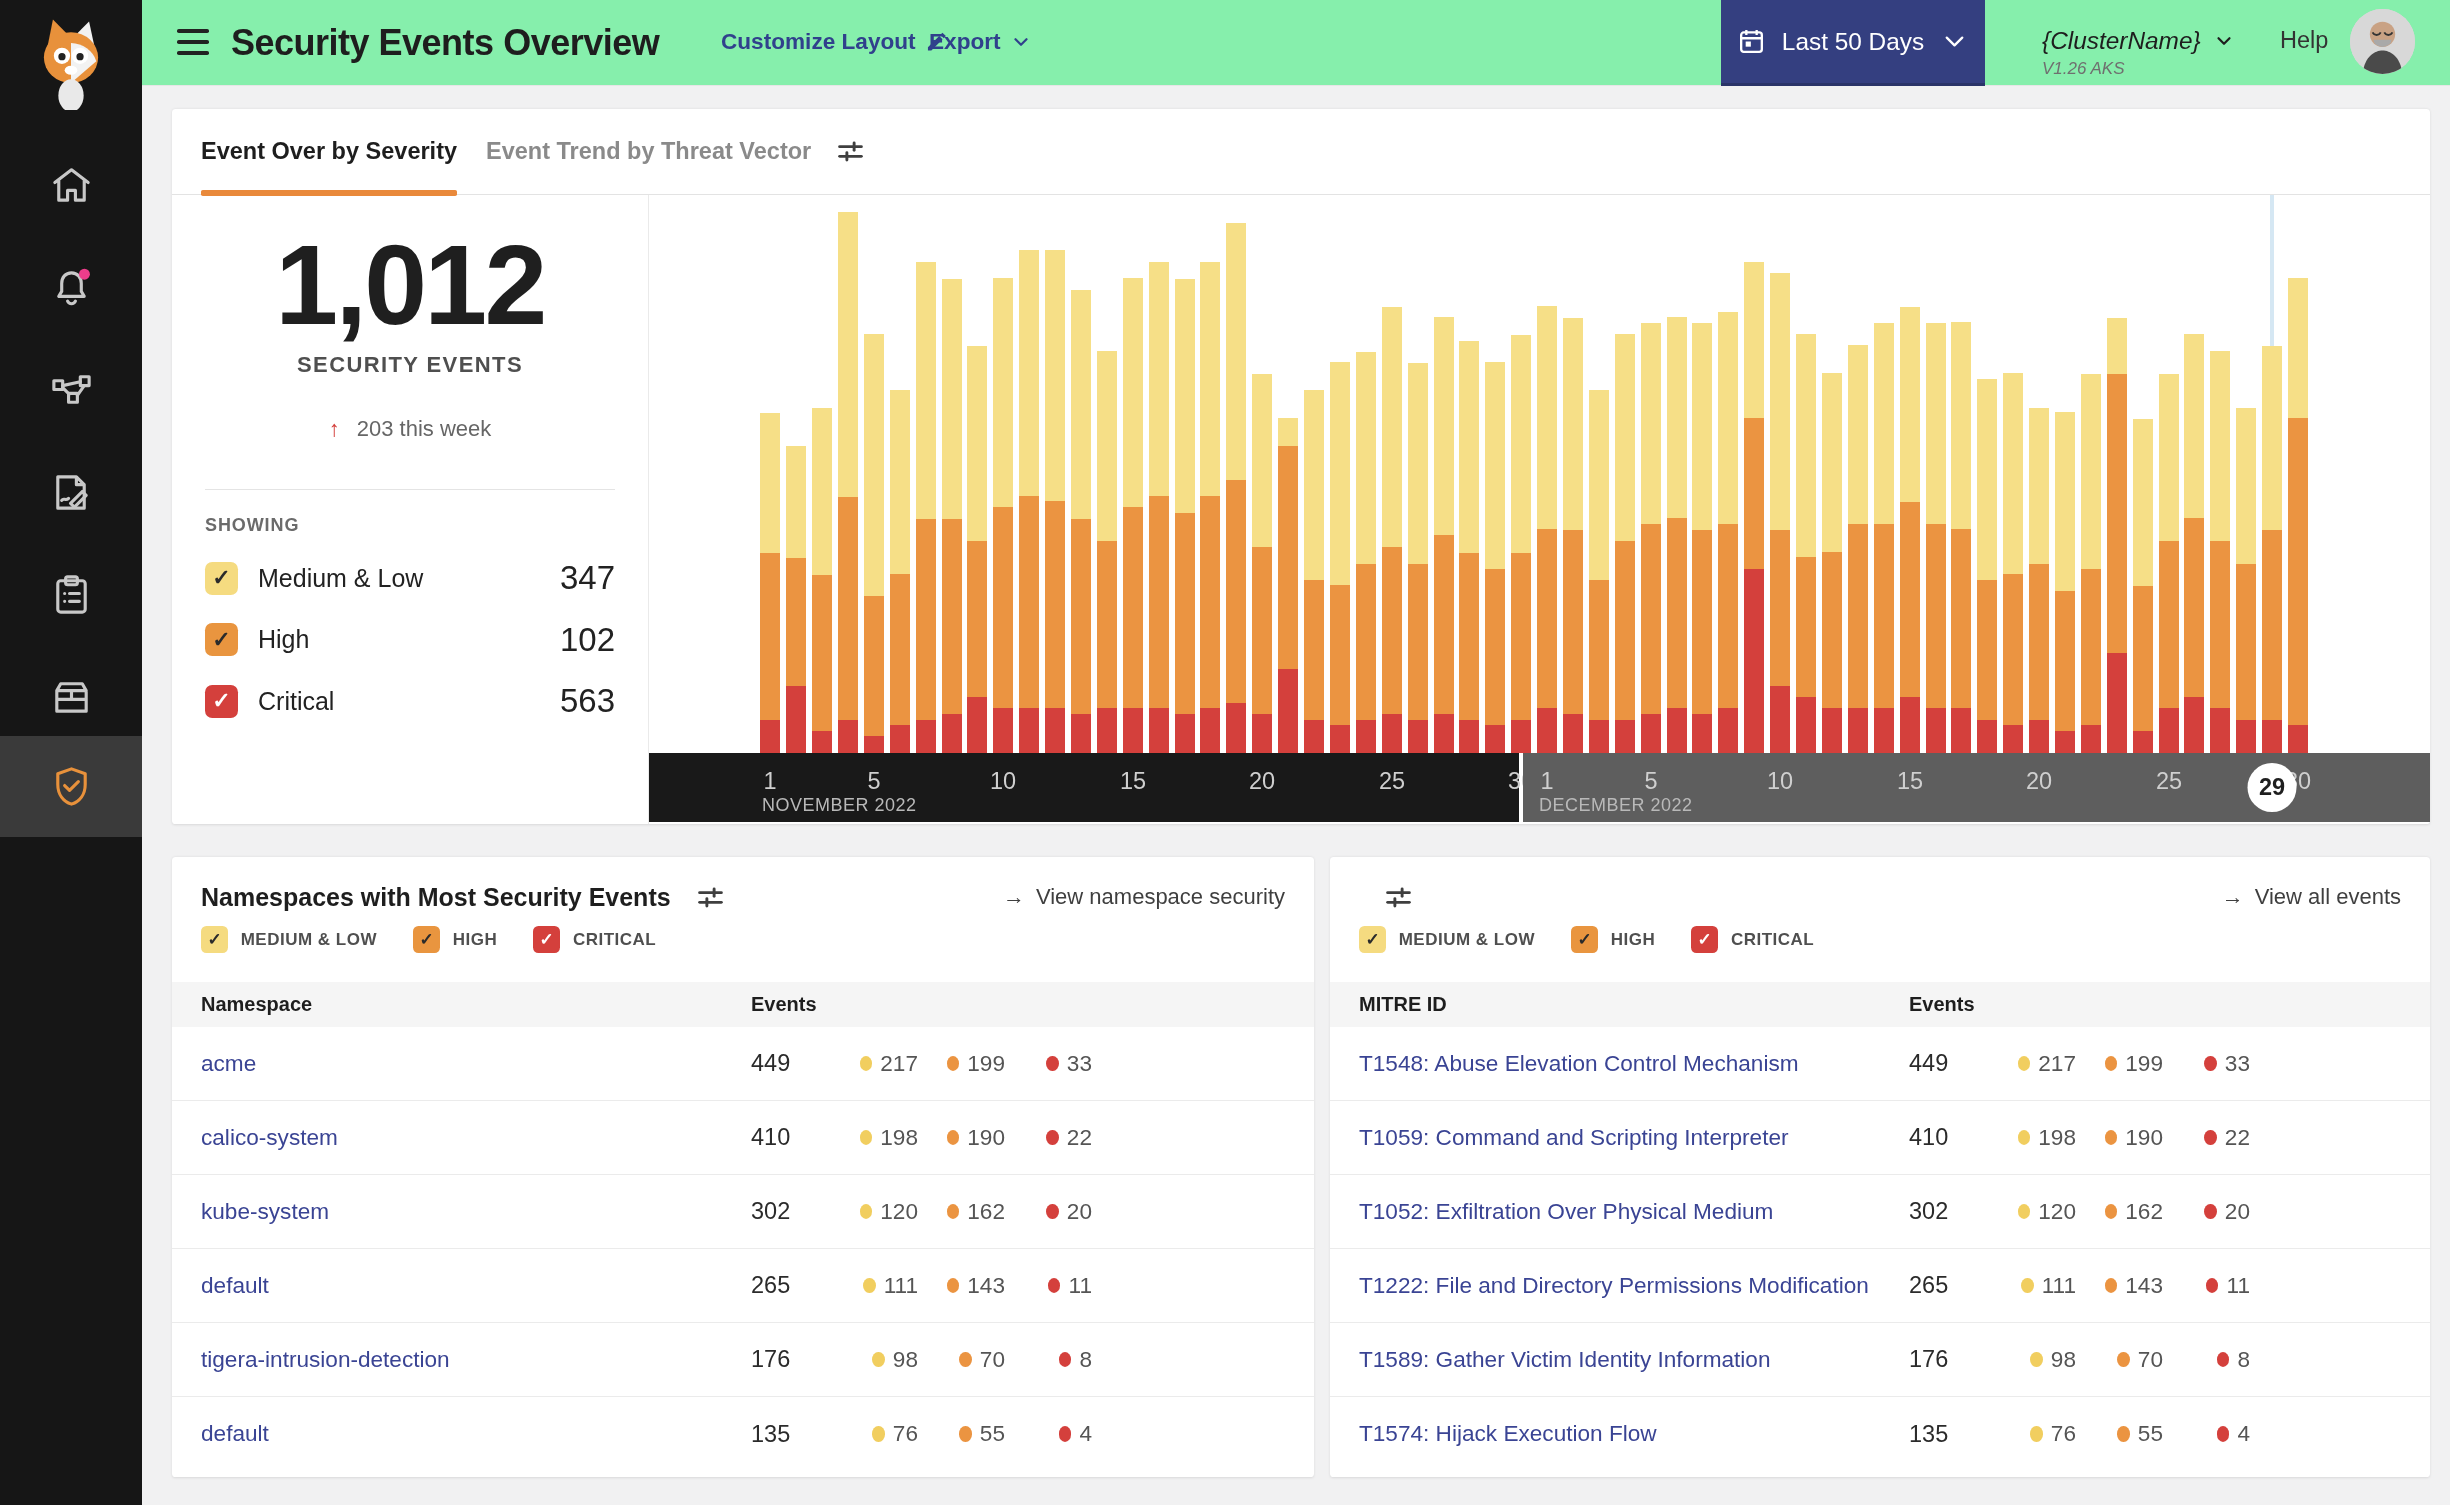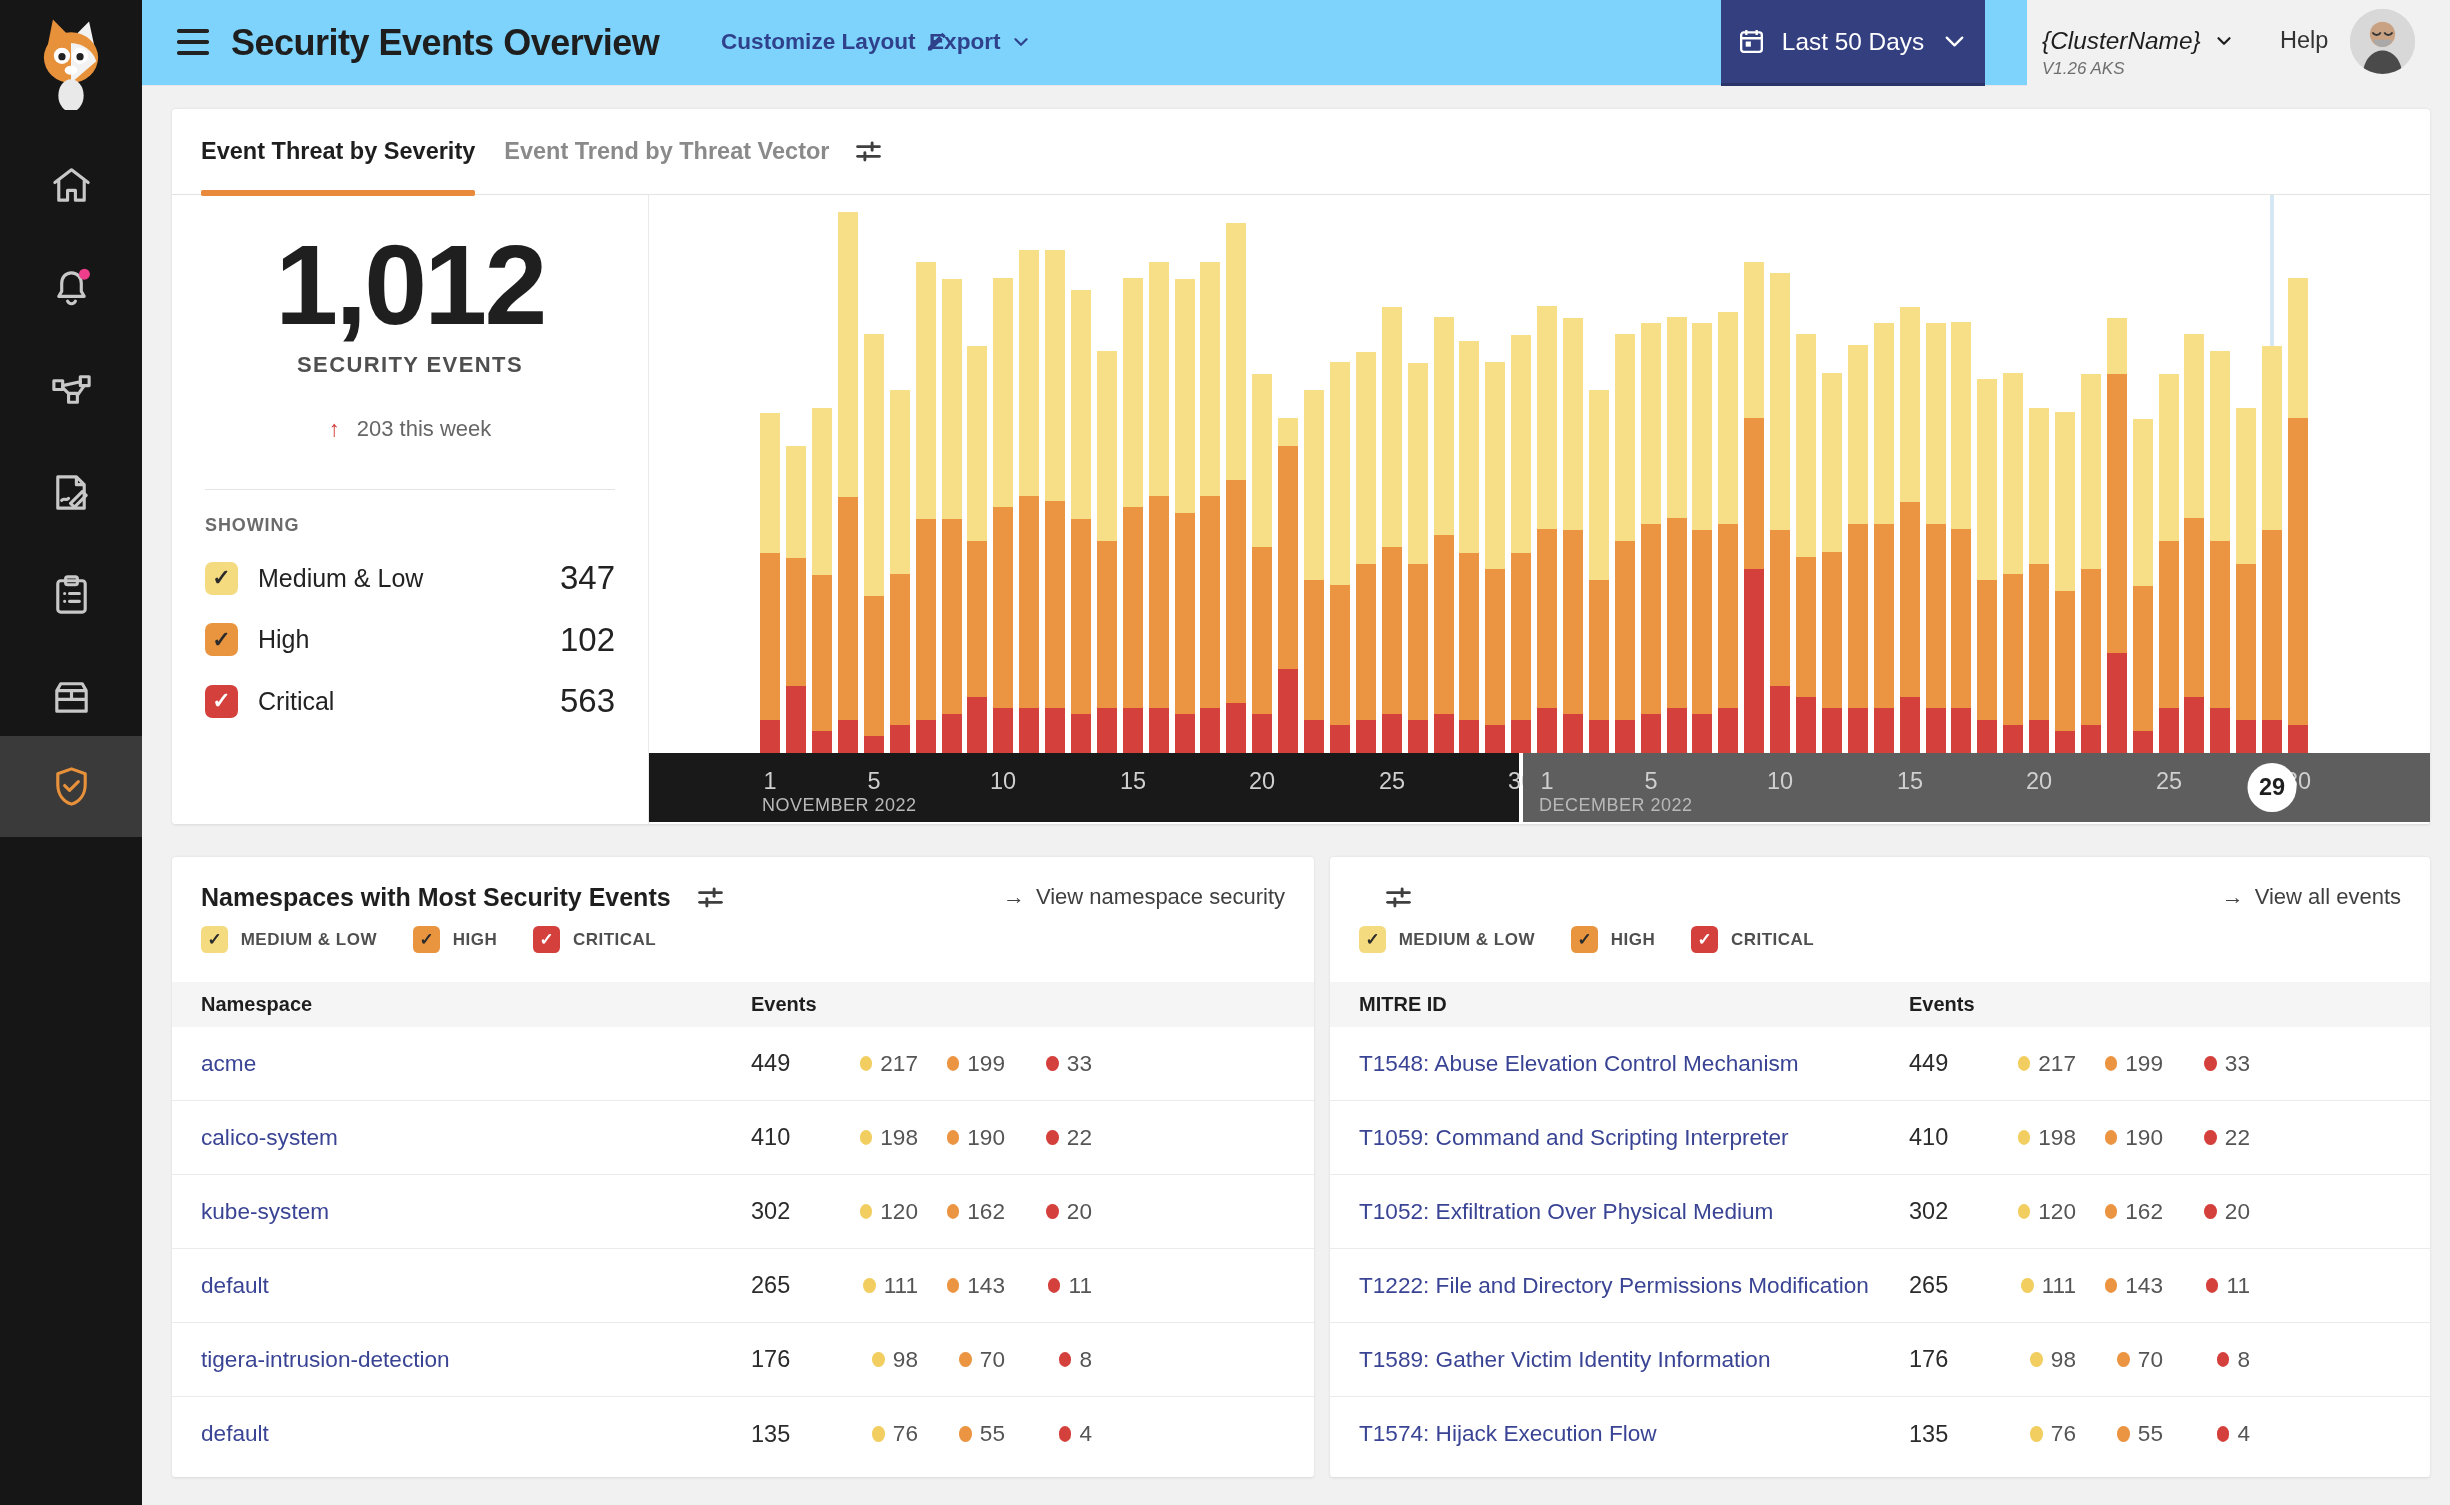--- a/index.html
+++ b/index.html
@@ -8,21 +8,21 @@
 
   
   .sidebar { position:absolute; left:0; top:0; width:142px; height:1506px; background:#161616; z-index:30; }
   .logo { position:absolute; top:16.3px; left:50%; transform:translateX(-50%); }
   .nav-item { position:absolute; left:0; width:142px; height:87px; display:flex; align-items:center; justify-content:center; cursor:pointer; }
   .nav-item svg { width:47px; height:47px; stroke:#C8C8C8; fill:none; stroke-width:1.6; stroke-linecap:round; stroke-linejoin:round; }
   .nav-item.active { background:#3A3A3A; }
   .nav-item.active svg { stroke:#E8913B; }
 
   
-  .topbar { position:absolute; left:142px; top:0; width:1885px; height:86px; background:#7dd3fc; border-bottom:0.9px solid #E6E6E6; z-index:20; }
+  .topbar { position:absolute; left:142px; top:0; width:2308px; height:86px; background:#86efac; border-bottom:0.9px solid #E6E6E6; z-index:20; }
   .hamburger { position:absolute; left:33px; top:25px; width:36px; height:34px; display:flex; flex-direction:column; justify-content:space-between; padding:3.6px 1.8px; cursor:pointer; }
   .hamburger span { display:block; height:4.5px; background:#222; border-radius:1.8px; }
   .page-title { position:absolute; left:89px; top:22px; font-size:36px; font-weight:700; color:#1E1E1E; letter-spacing:-0.5px; }
   .hdr-link { position:absolute; top:29px; font-size:22.6px; font-weight:700; color:#30418C; cursor:pointer; display:flex; align-items:center; gap:9px; }
   .customize { left:579px; }
   .export { left:787px; color:#30418C; }
   .chev { width:22px; height:22px; stroke:#30418C; fill:none; stroke-width:2.4; stroke-linecap:round; stroke-linejoin:round; }
   .date-btn { position:absolute; left:1579px; top:0; width:264px; height:86px; background:#343F80; border-bottom:3.6px solid #2A3468; color:#fff; display:flex; align-items:center; justify-content:center; gap:14.5px; font-size:24.4px; cursor:pointer; }
   .date-btn svg { width:31px; height:31px; stroke:#fff; fill:none; stroke-width:1.8; }
   .date-btn .chev { stroke:#fff; }
@@ -205,21 +205,21 @@
         <circle cx="36" cy="28" r="14" fill="#C9A284"></circle>
         <path d="M25 26 a5 5 0 0 0 9 0 M38 26 a5 5 0 0 0 9 0" stroke="#333" stroke-width="2" fill="none"></path>
         <path d="M26 34 a10 8 0 0 0 20 0 Z" fill="#A9A9A9"></path>
         <path d="M14 72 C16 52 28 46 36 46 C44 46 56 52 58 72 Z" fill="#4A4A4A"></path>
       </svg>
     </div>
   </header>
 
   <section class="chart-card">
     <div class="tabstrip">
-      <div class="tab active">Event Threat by Severity</div>
+      <div class="tab active">Event Over by Severity</div>
       <div class="tab">Event Trend by Threat Vector</div>
       <svg class="tune" viewBox="0 0 24 24">
         <line x1="3" y1="8" x2="21" y2="8"></line>
           <line x1="3" y1="16" x2="21" y2="16"></line>
         <line x1="15" y1="5" x2="15" y2="11"></line>
           <line x1="9" y1="13" x2="9" y2="19"></line>
       </svg>
     </div>
 
     <div class="stat-panel">

